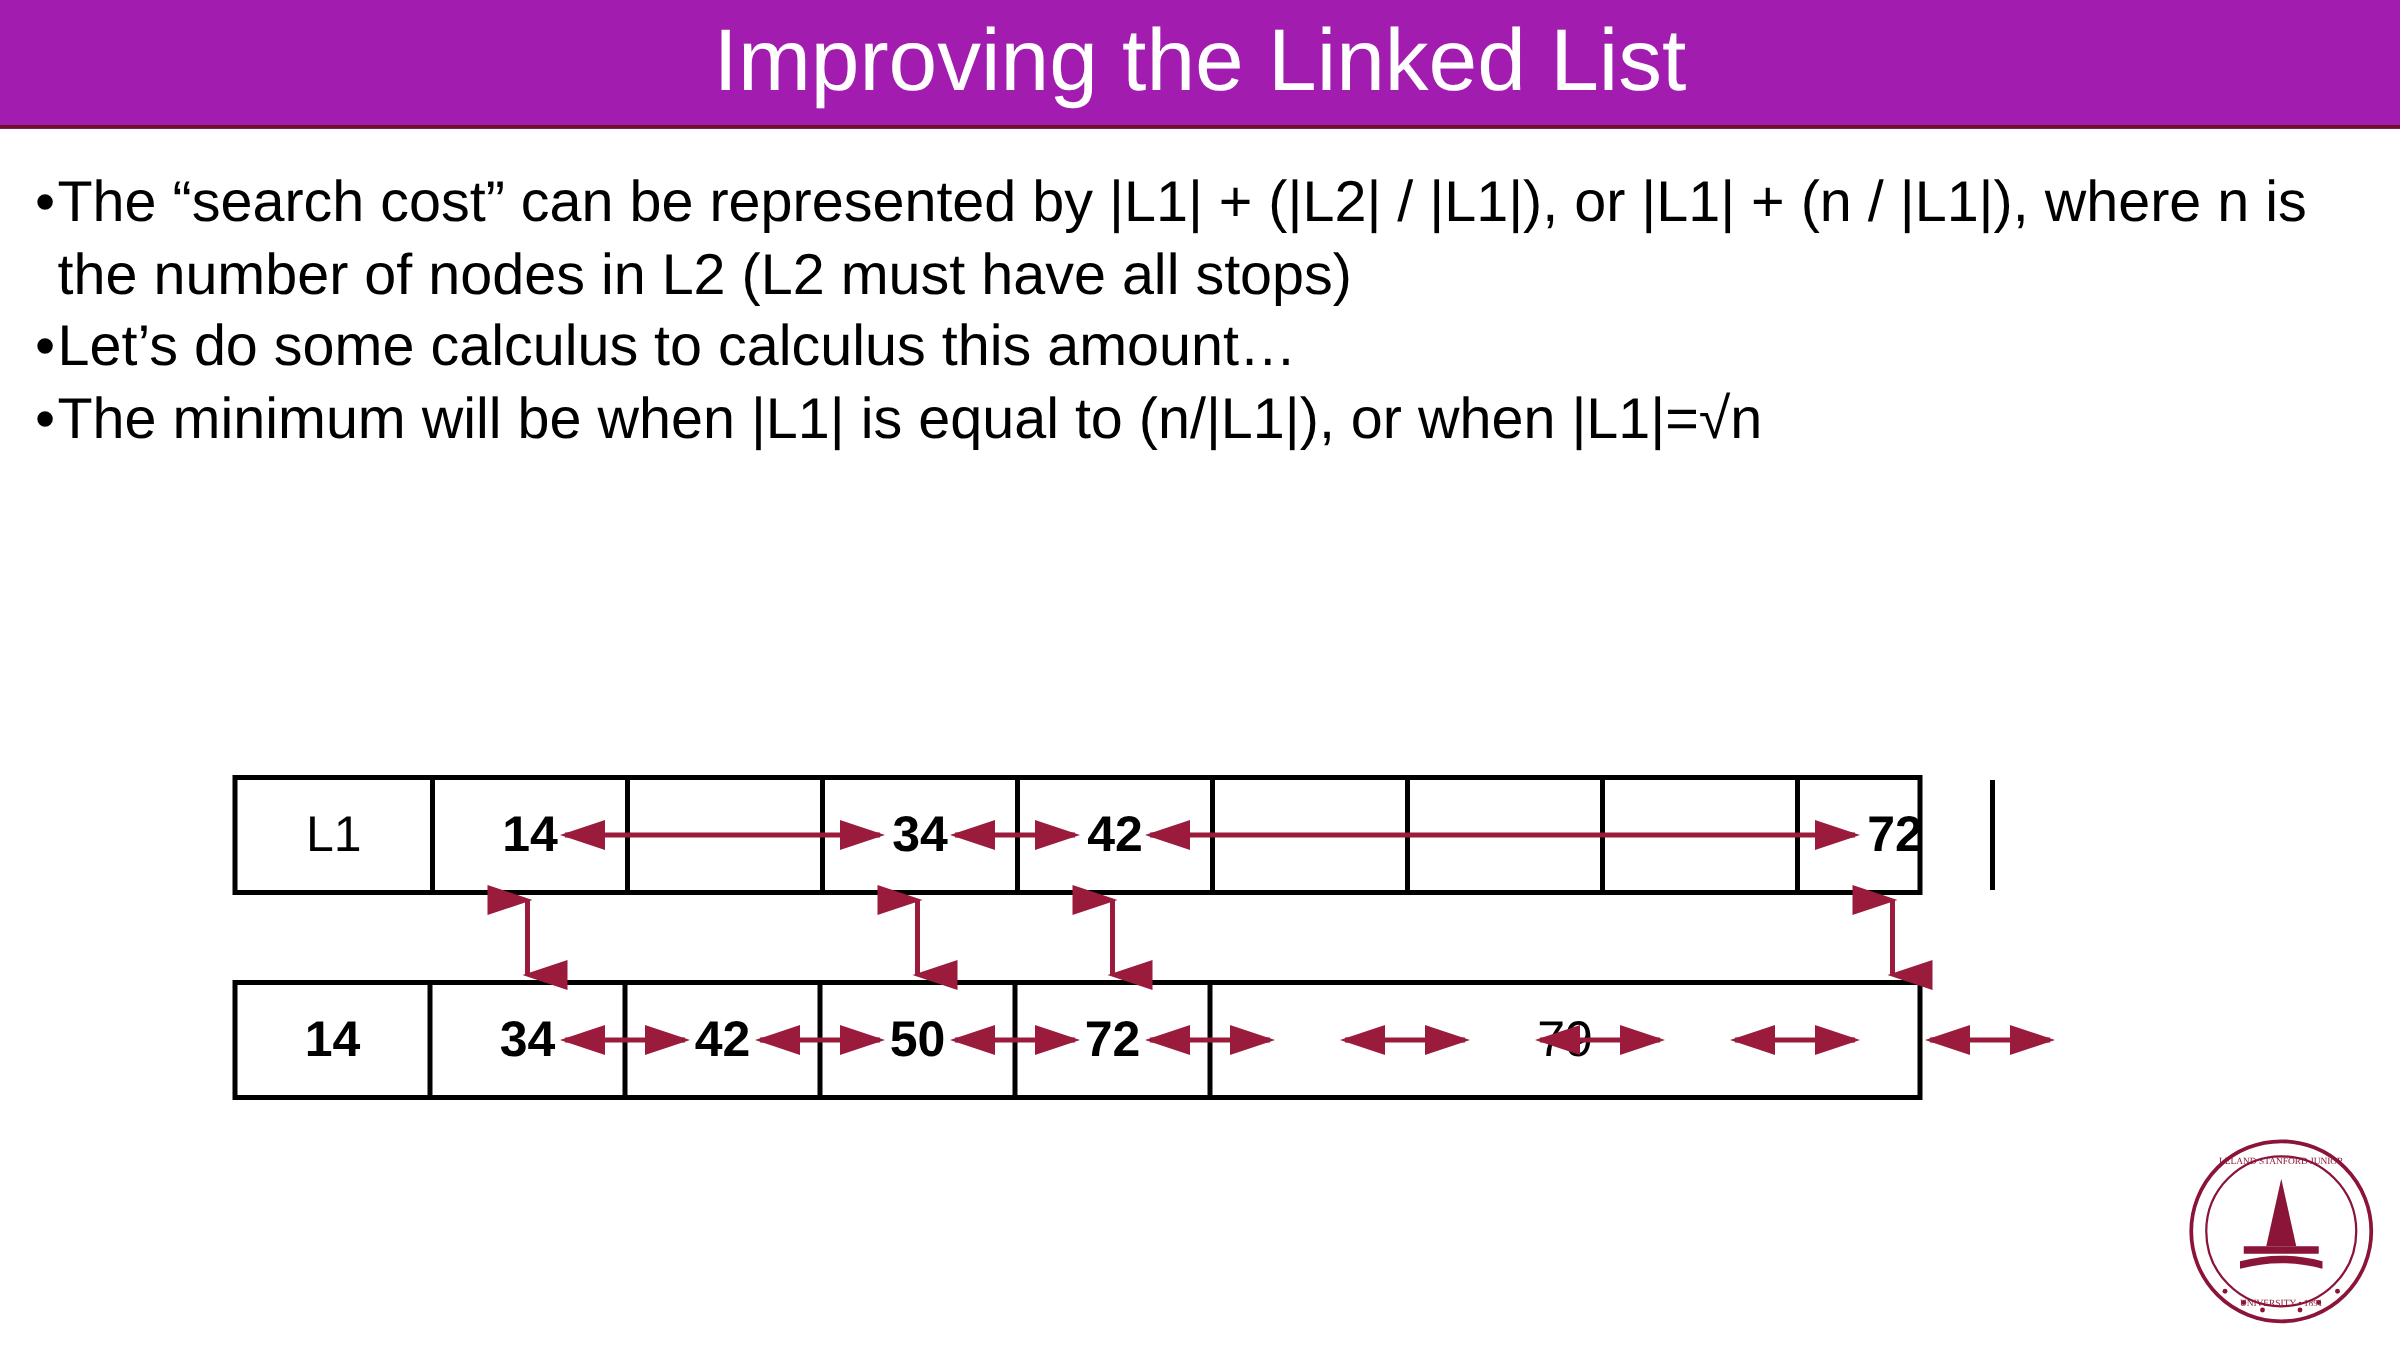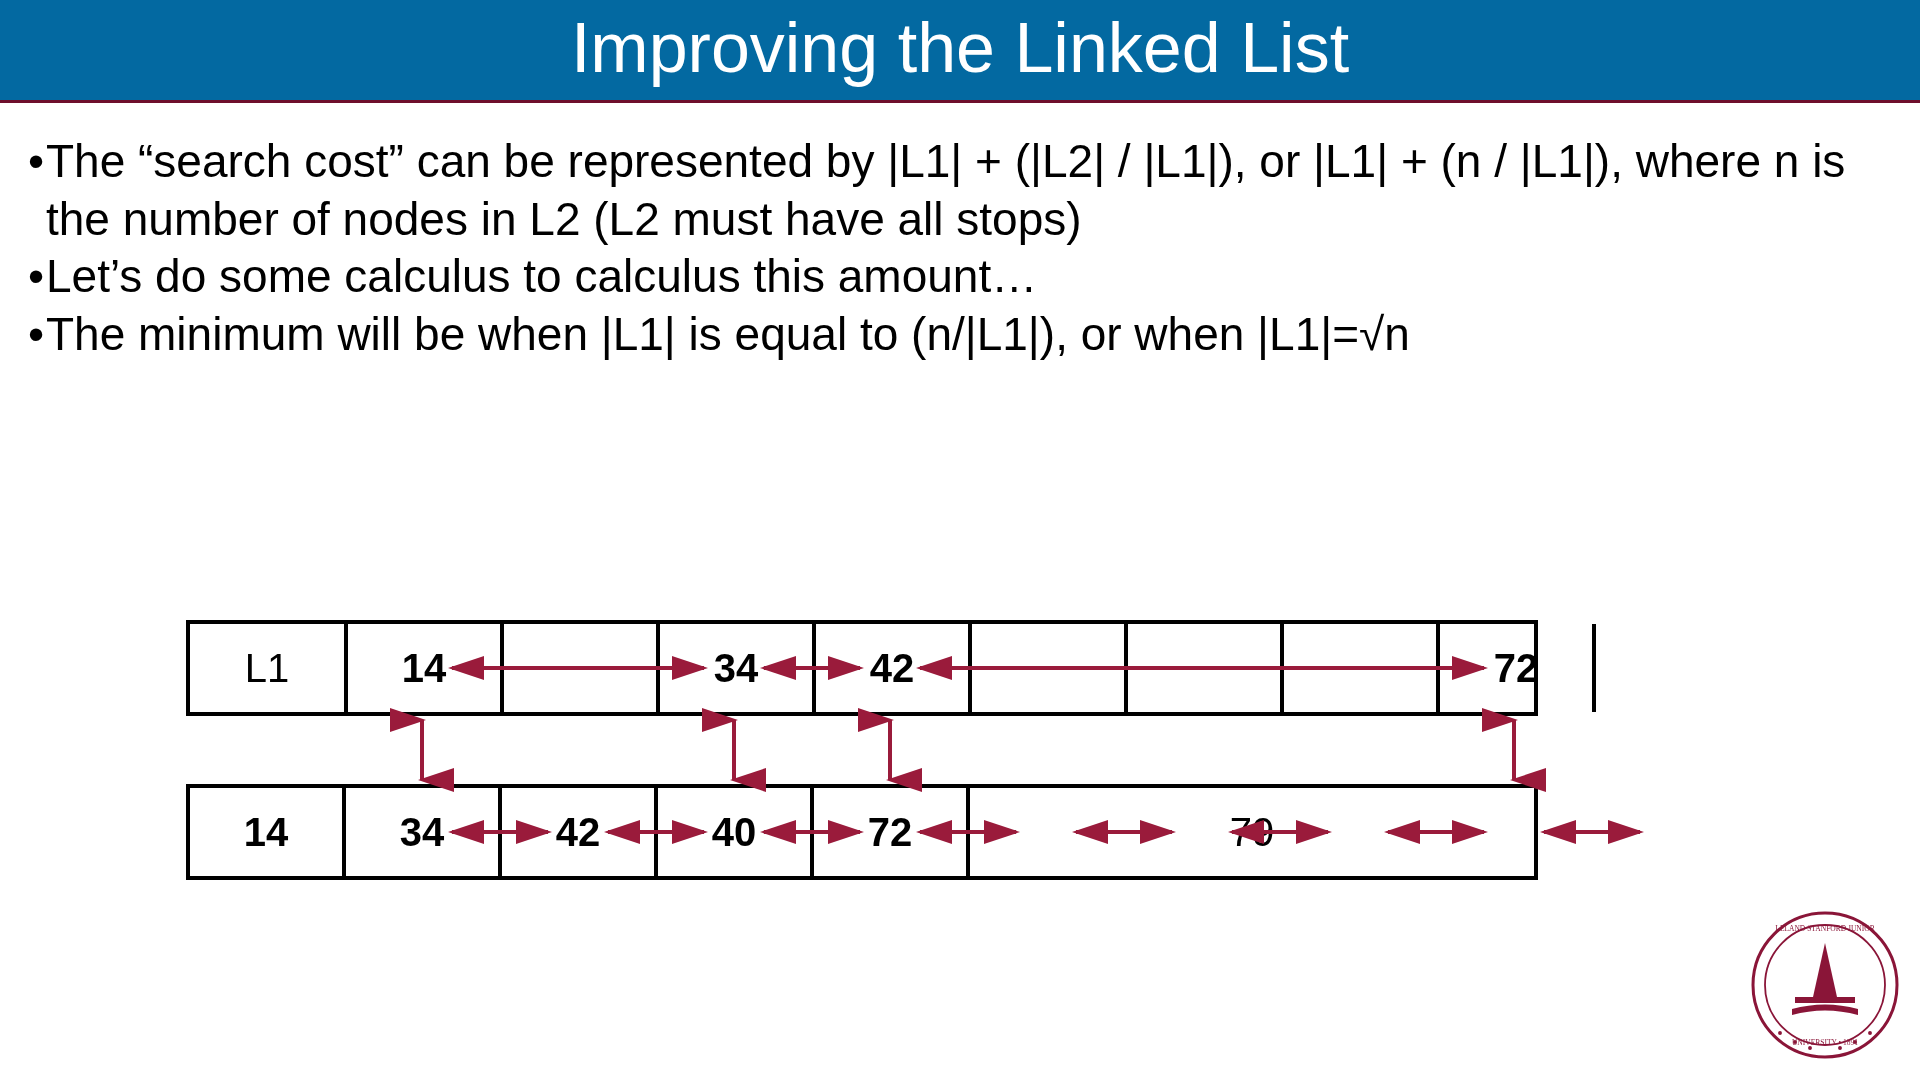--- a/index.html
+++ b/index.html
@@ -5,21 +5,21 @@
   * { margin: 0; padding: 0; box-sizing: border-box; }
   body {
     width: 1920px;
     height: 1080px;
     background: #ffffff;
     font-family: Arial, Helvetica, sans-serif;
     position: relative;
     overflow: hidden;
   }
   .title-bar {
-    background: #0369a1;
+    background: #a21caf;
     color: #ffffff;
     text-align: center;
     font-size: 70px;
     padding: 8px 0 12px 0;
     font-weight: 400;
     border-bottom: 3px solid #6e0f2c;
   }
   .content {
     padding: 30px 30px 0 28px;
     font-size: 46px;
@@ -108,21 +108,21 @@
     <div class="cell col-data"></div>
     <div class="cell col-data"></div>
     <div class="cell col-data"></div>
     <div class="cell col-data">72</div>
     <div class="cell col-last"></div>
   </div>
   <div class="list-row" id="row-l2">
     <div class="cell col-data">14</div>
     <div class="cell col-data">34</div>
     <div class="cell col-data">42</div>
-    <div class="cell col-data">40</div>
+    <div class="cell col-data">50</div>
     <div class="cell col-data">72</div>
     <div class="cell col-last">79</div>
   </div>
 
   <div class="arrow-layer">
     <svg width="1570" height="270">
       <defs>
         <marker id="ahR" markerWidth="10" markerHeight="10" refX="8" refY="3" orient="auto">
           <path d="M0,0 L9,3 L0,6 Z" fill="#9a1b3b"></path>
         </marker>

